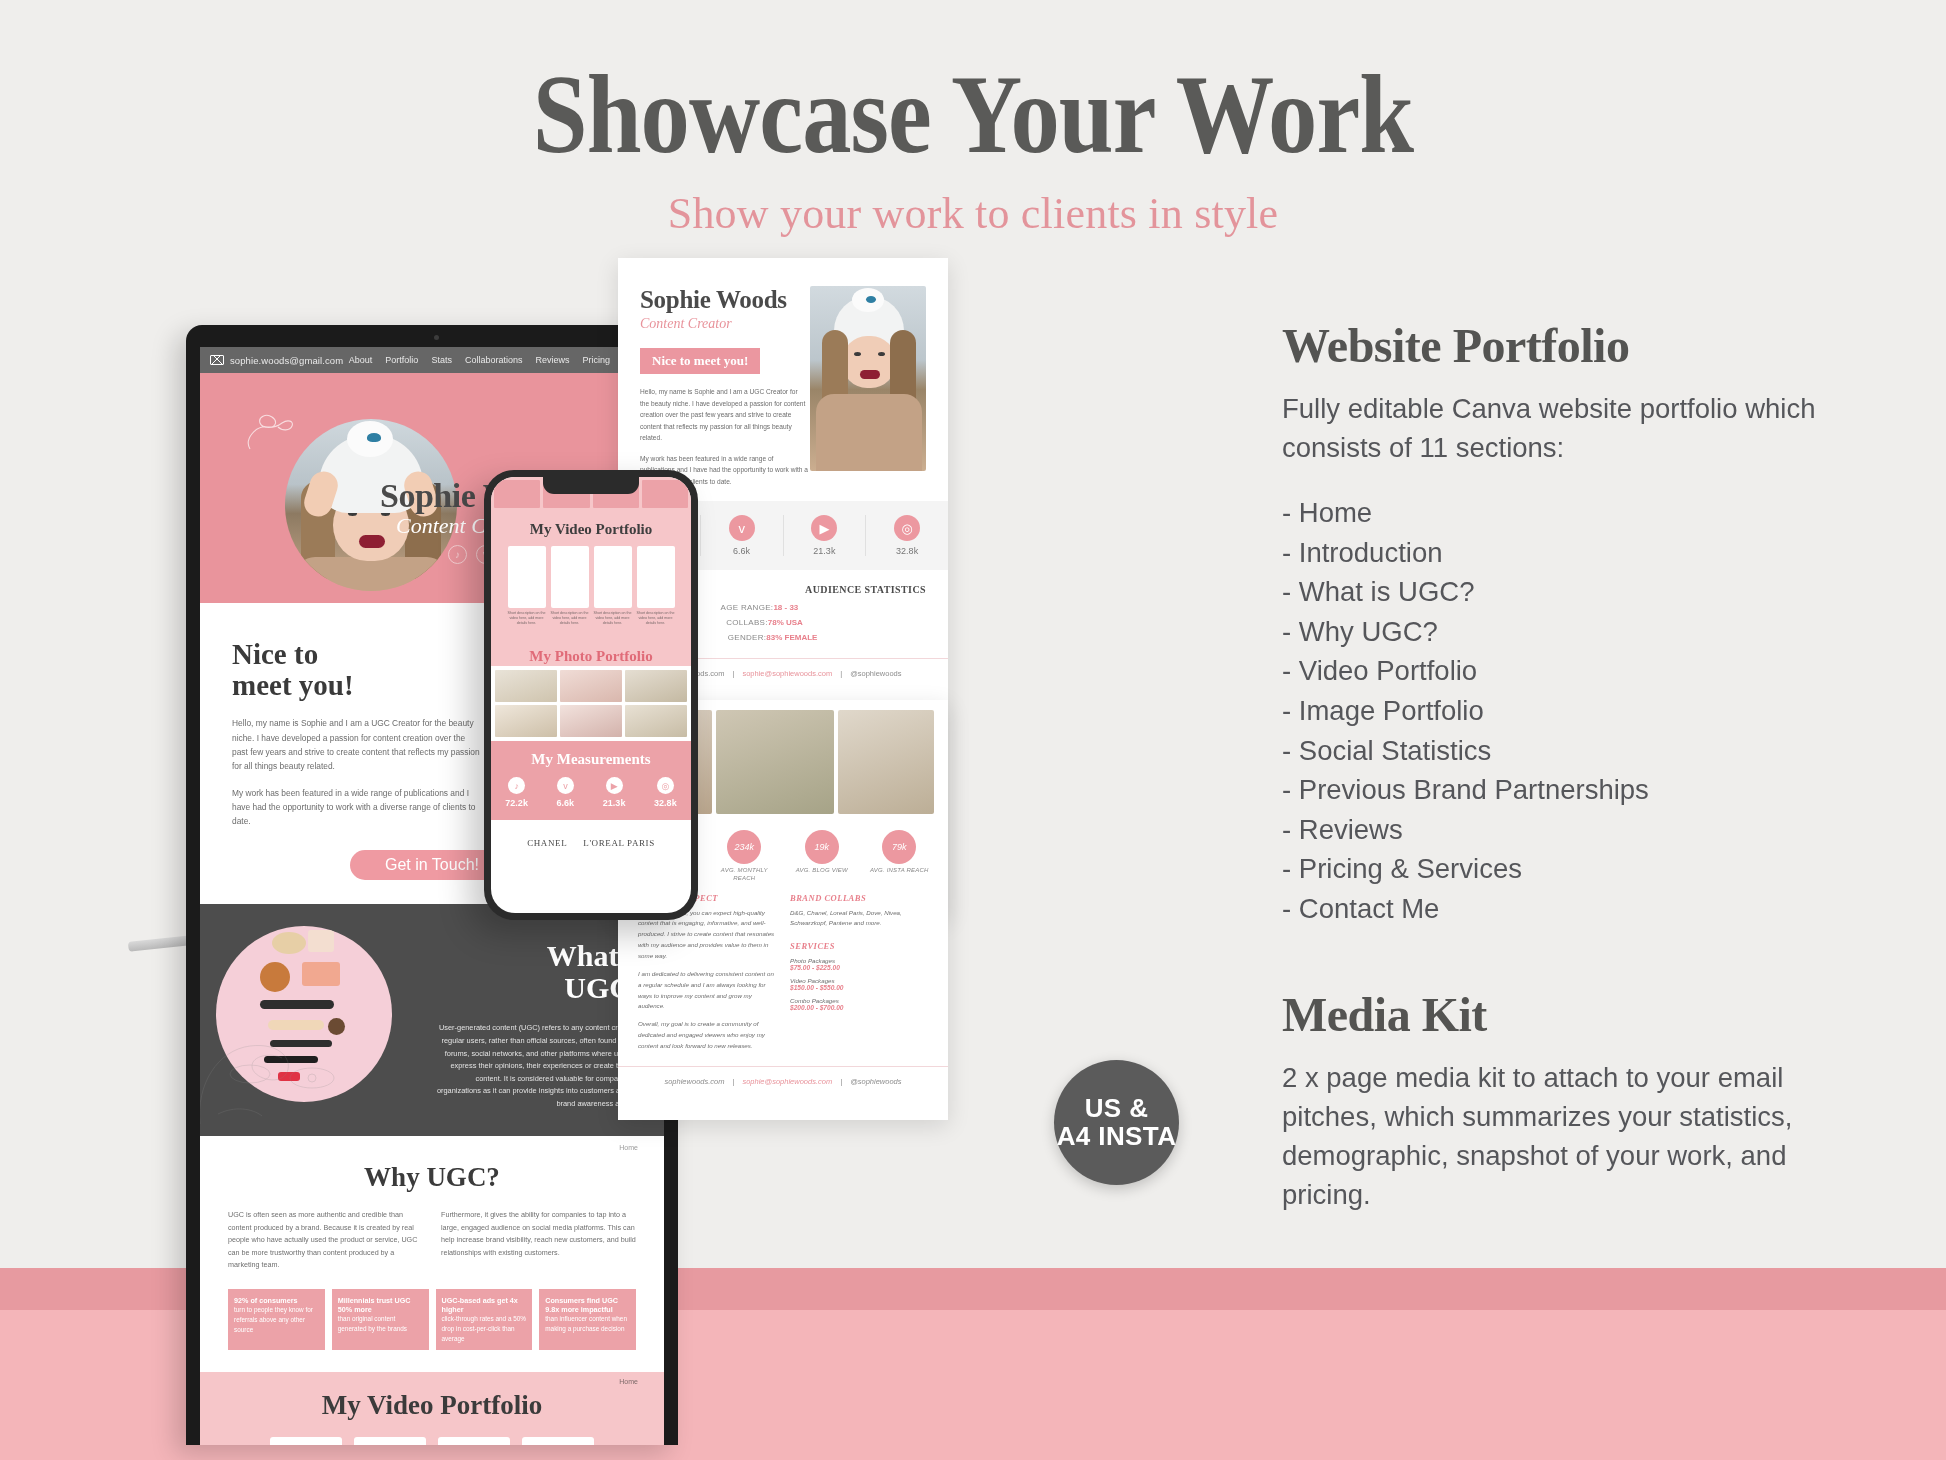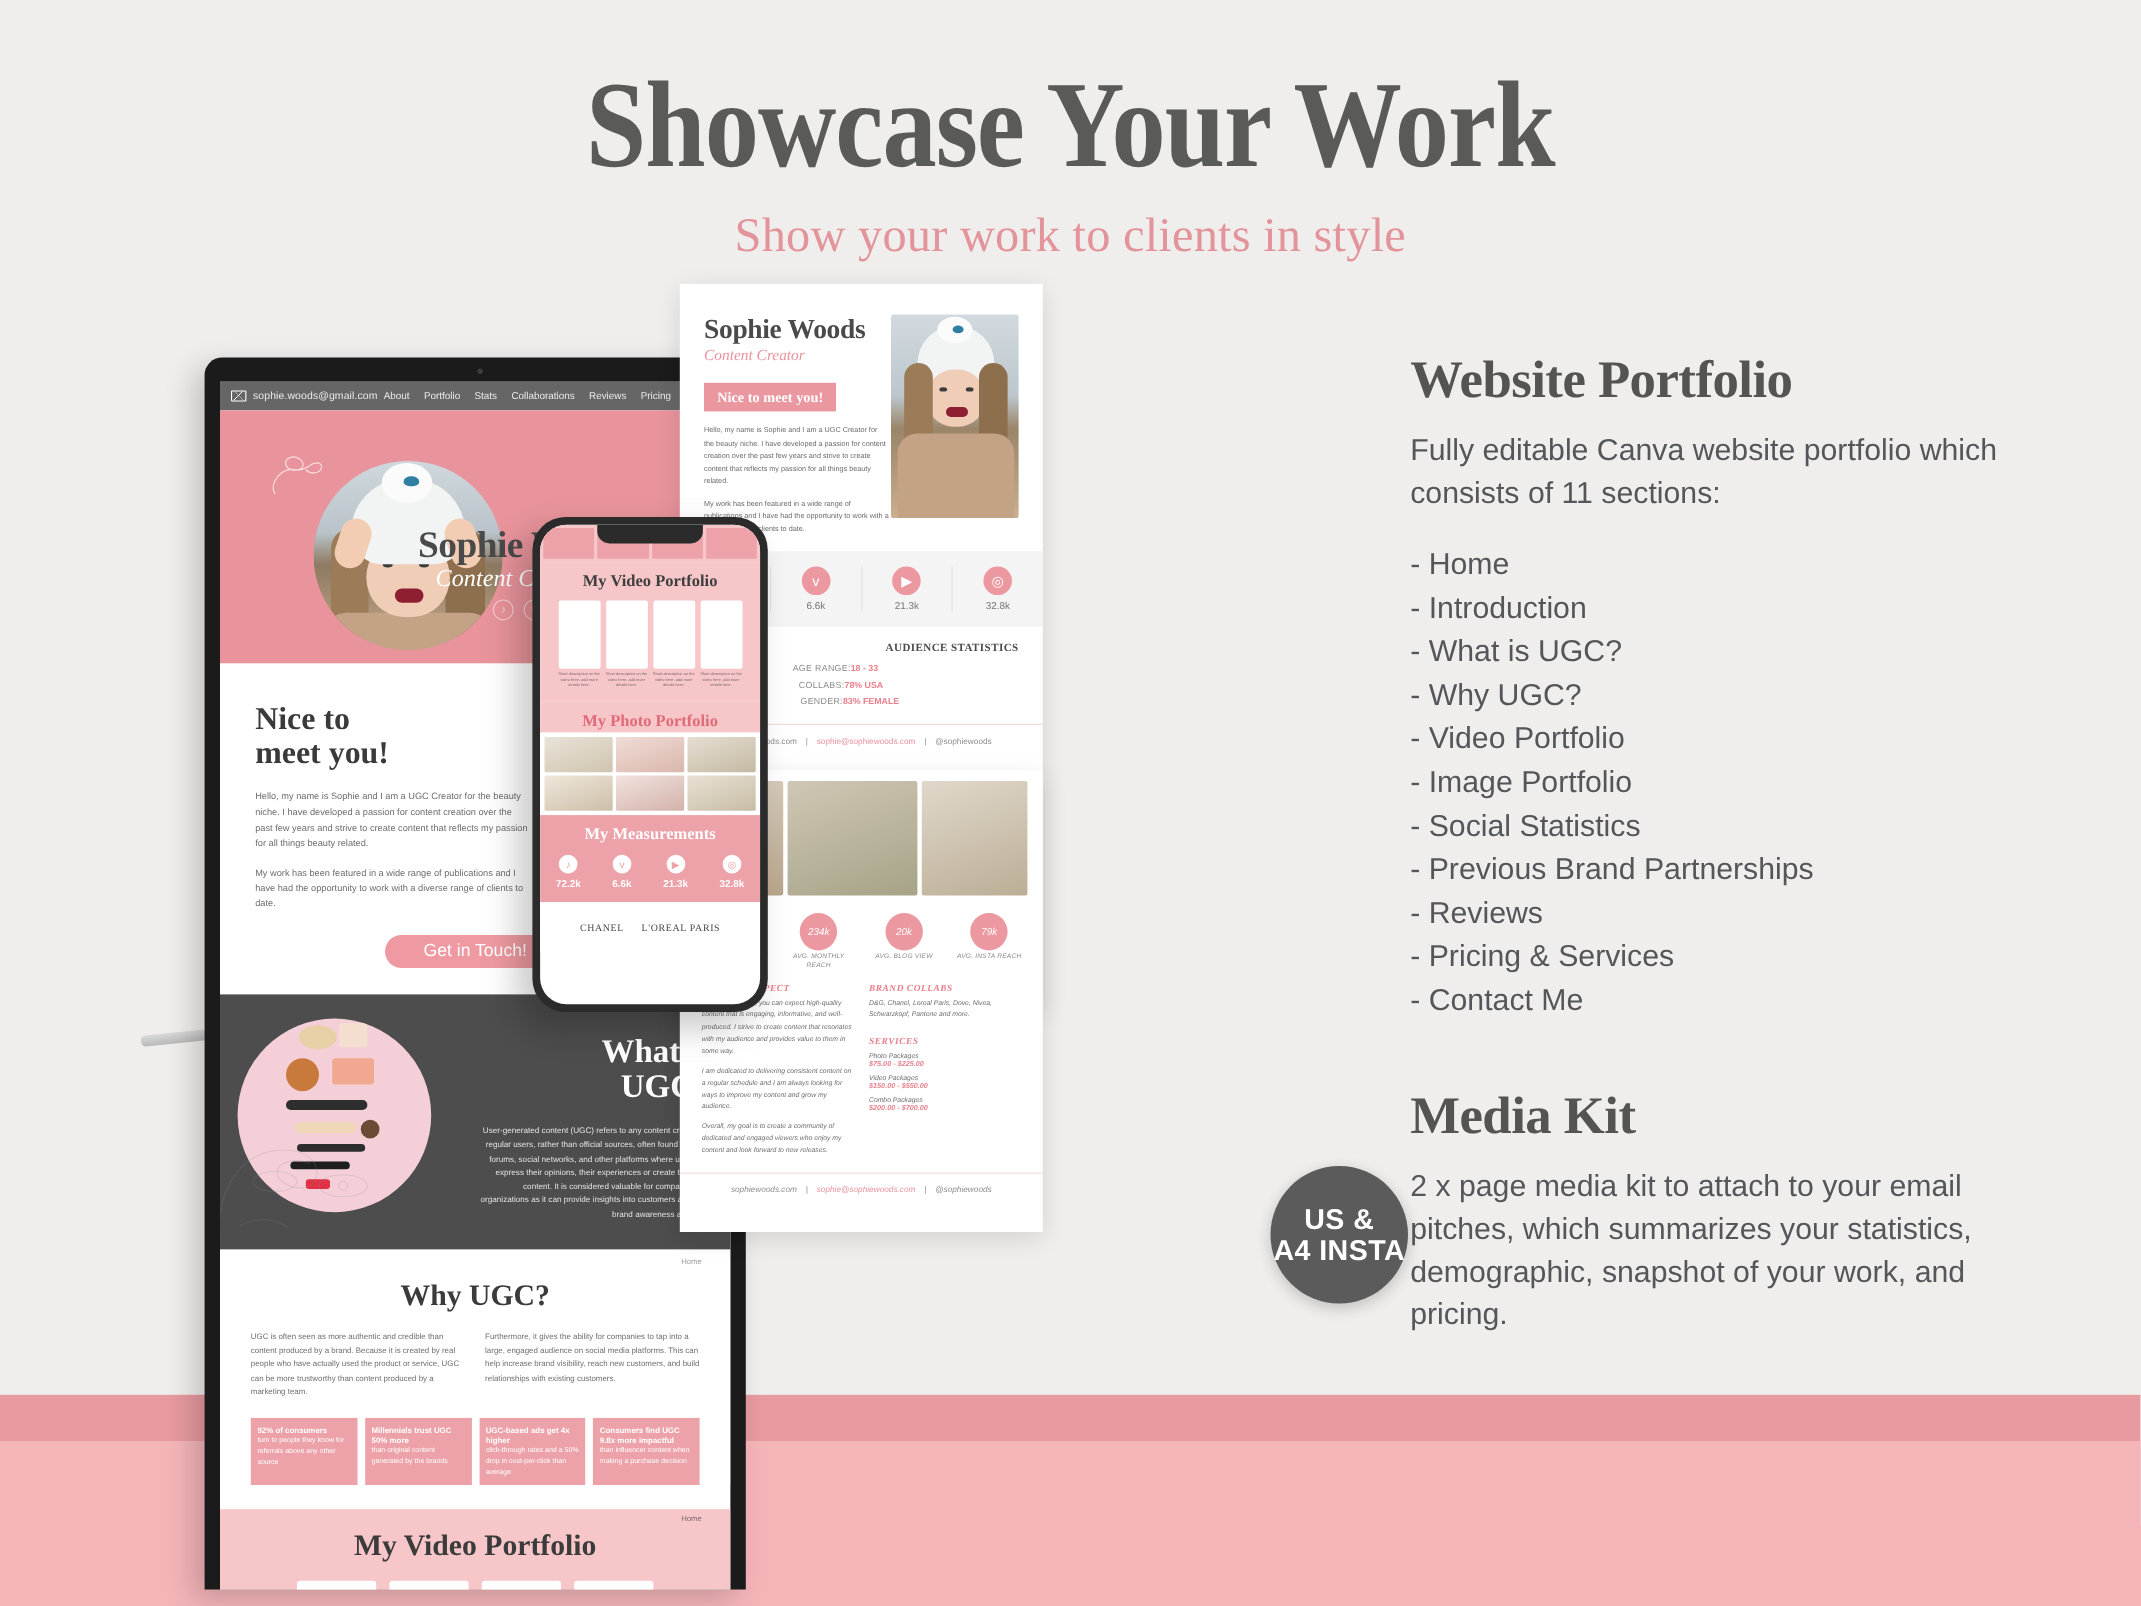--- a/index.html
+++ b/index.html
@@ -219,21 +219,21 @@
   .ph-mrow{display:flex;justify-content:space-around;margin-top:9px;}
   .ph-m{text-align:center;}
   .ph-mi{width:17px;height:17px;border-radius:50%;background:#fff;color:#eca2a8;font-size:9px;
          display:flex;align-items:center;justify-content:center;margin:0 auto 4px auto;}
   .ph-m .n{font-size:9px;color:#fff;font-weight:700;}
   .ph-brands{ background:#fff;height:46px;display:flex;align-items:center;justify-content:center;gap:16px;}
   .brandtxt{font-family:"Liberation Serif",serif;font-size:9px;color:#4a4a4a;letter-spacing:.6px;}
 
   
   .badge{
-    position:absolute; left:1155px; top:1060px; width:125px;height:125px;border-radius:50%;
+    position:absolute; left:1054px; top:1060px; width:125px;height:125px;border-radius:50%;
     background:#5b5b5b;color:#fff;display:flex;flex-direction:column;align-items:center;justify-content:center;
     font-weight:700;font-size:26px;line-height:1.05;letter-spacing:.4px;
     box-shadow:0 4px 14px rgba(0,0,0,.2);
   }
   svg{display:block;}
 </style>
 </head>
 <body>
 
 <div class="bottom-band"></div>
@@ -470,21 +470,21 @@
   <div class="circstats">
     <div class="cstat">
       <div class="cbub">360k</div>
       <div class="lbl">ENGAGEMENT RATE</div>
     </div>
     <div class="cstat">
       <div class="cbub">234k</div>
       <div class="lbl">AVG. MONTHLY REACH</div>
     </div>
     <div class="cstat">
-      <div class="cbub">20k</div>
+      <div class="cbub">19k</div>
       <div class="lbl">AVG. BLOG VIEW</div>
     </div>
     <div class="cstat">
       <div class="cbub">79k</div>
       <div class="lbl">AVG. INSTA REACH</div>
     </div>
   </div>
   <div class="mk2cols">
     <div class="c">
       <div class="mkh">WHAT TO EXPECT</div>

